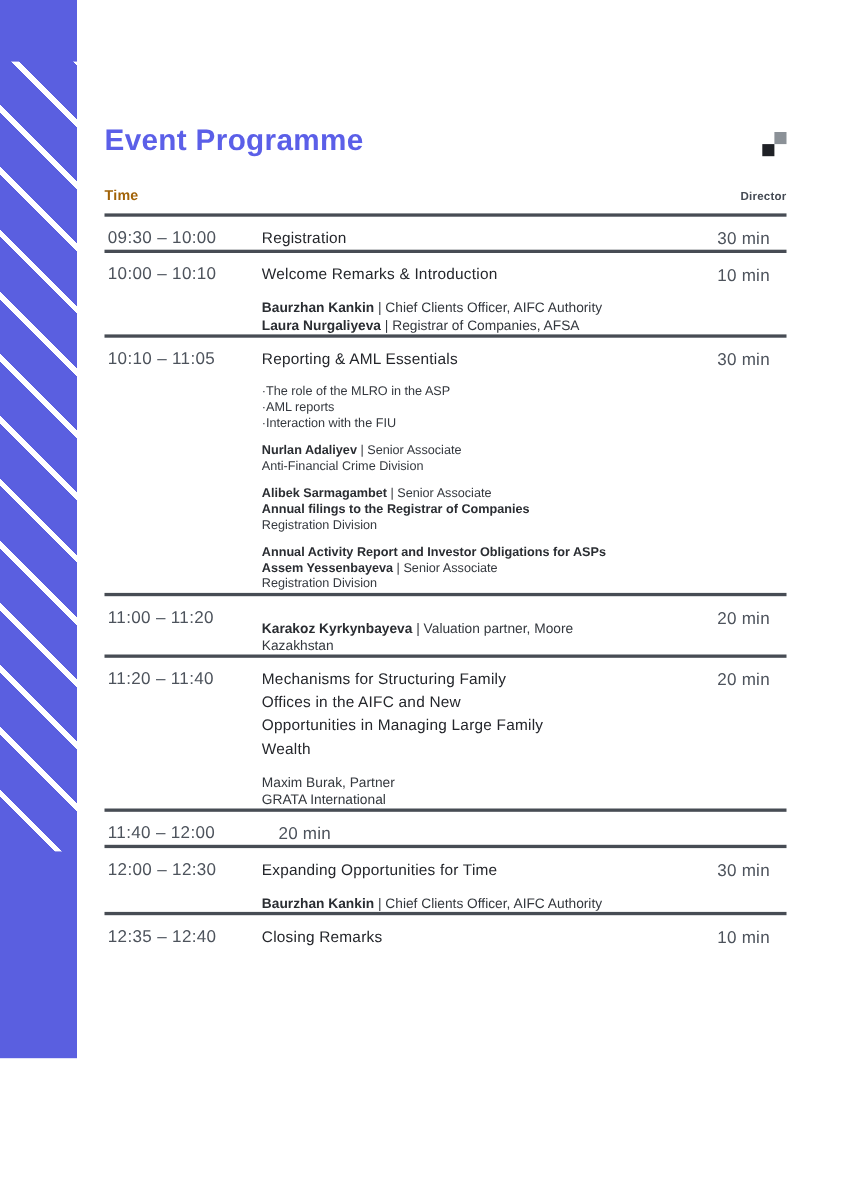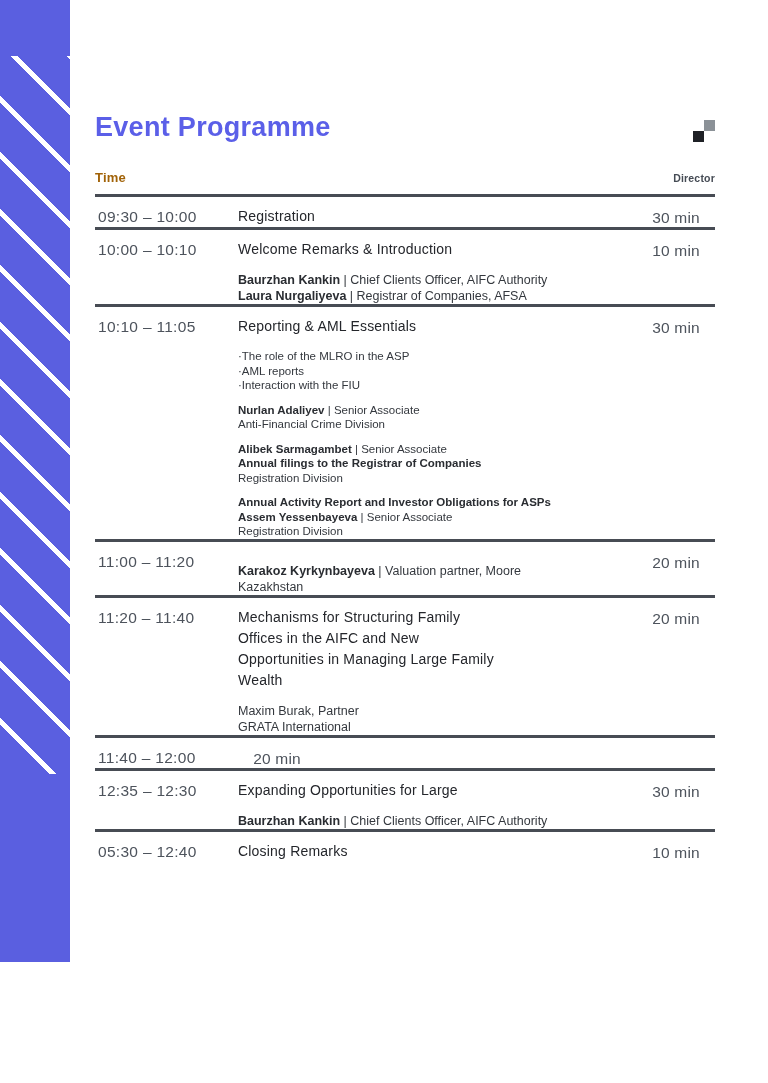--- a/index.html
+++ b/index.html
@@ -195,32 +195,32 @@
     </div>
     <div class="col-duration">20 min</div>
   </div>
 
   <div class="row">
     <div class="col-time">11:40 – 12:00</div>
     <div class="col-duration">20 min</div>
   </div>
 
   <div class="row">
-    <div class="col-time">12:35 – 12:30</div>
-    <div class="col-main">
-      <div class="session-title">Expanding Opportunities for Large</div>
+    <div class="col-time">12:00 – 12:30</div>
+    <div class="col-main">
+      <div class="session-title">Expanding Opportunities for Time</div>
       <div class="details">
             <div class="detail speaker"><strong>Baurzhan Kankin</strong> | Chief Clients Officer, AIFC Authority</div>
           </div>
     </div>
     <div class="col-duration">30 min</div>
   </div>
 
   <div class="row">
-    <div class="col-time">05:30 – 12:40</div>
+    <div class="col-time">12:35 – 12:40</div>
     <div class="col-main">
       <div class="session-title">Closing Remarks</div>
 
     </div>
     <div class="col-duration">10 min</div>
   </div>
 </div>
 </div>
 
 </body></html>

